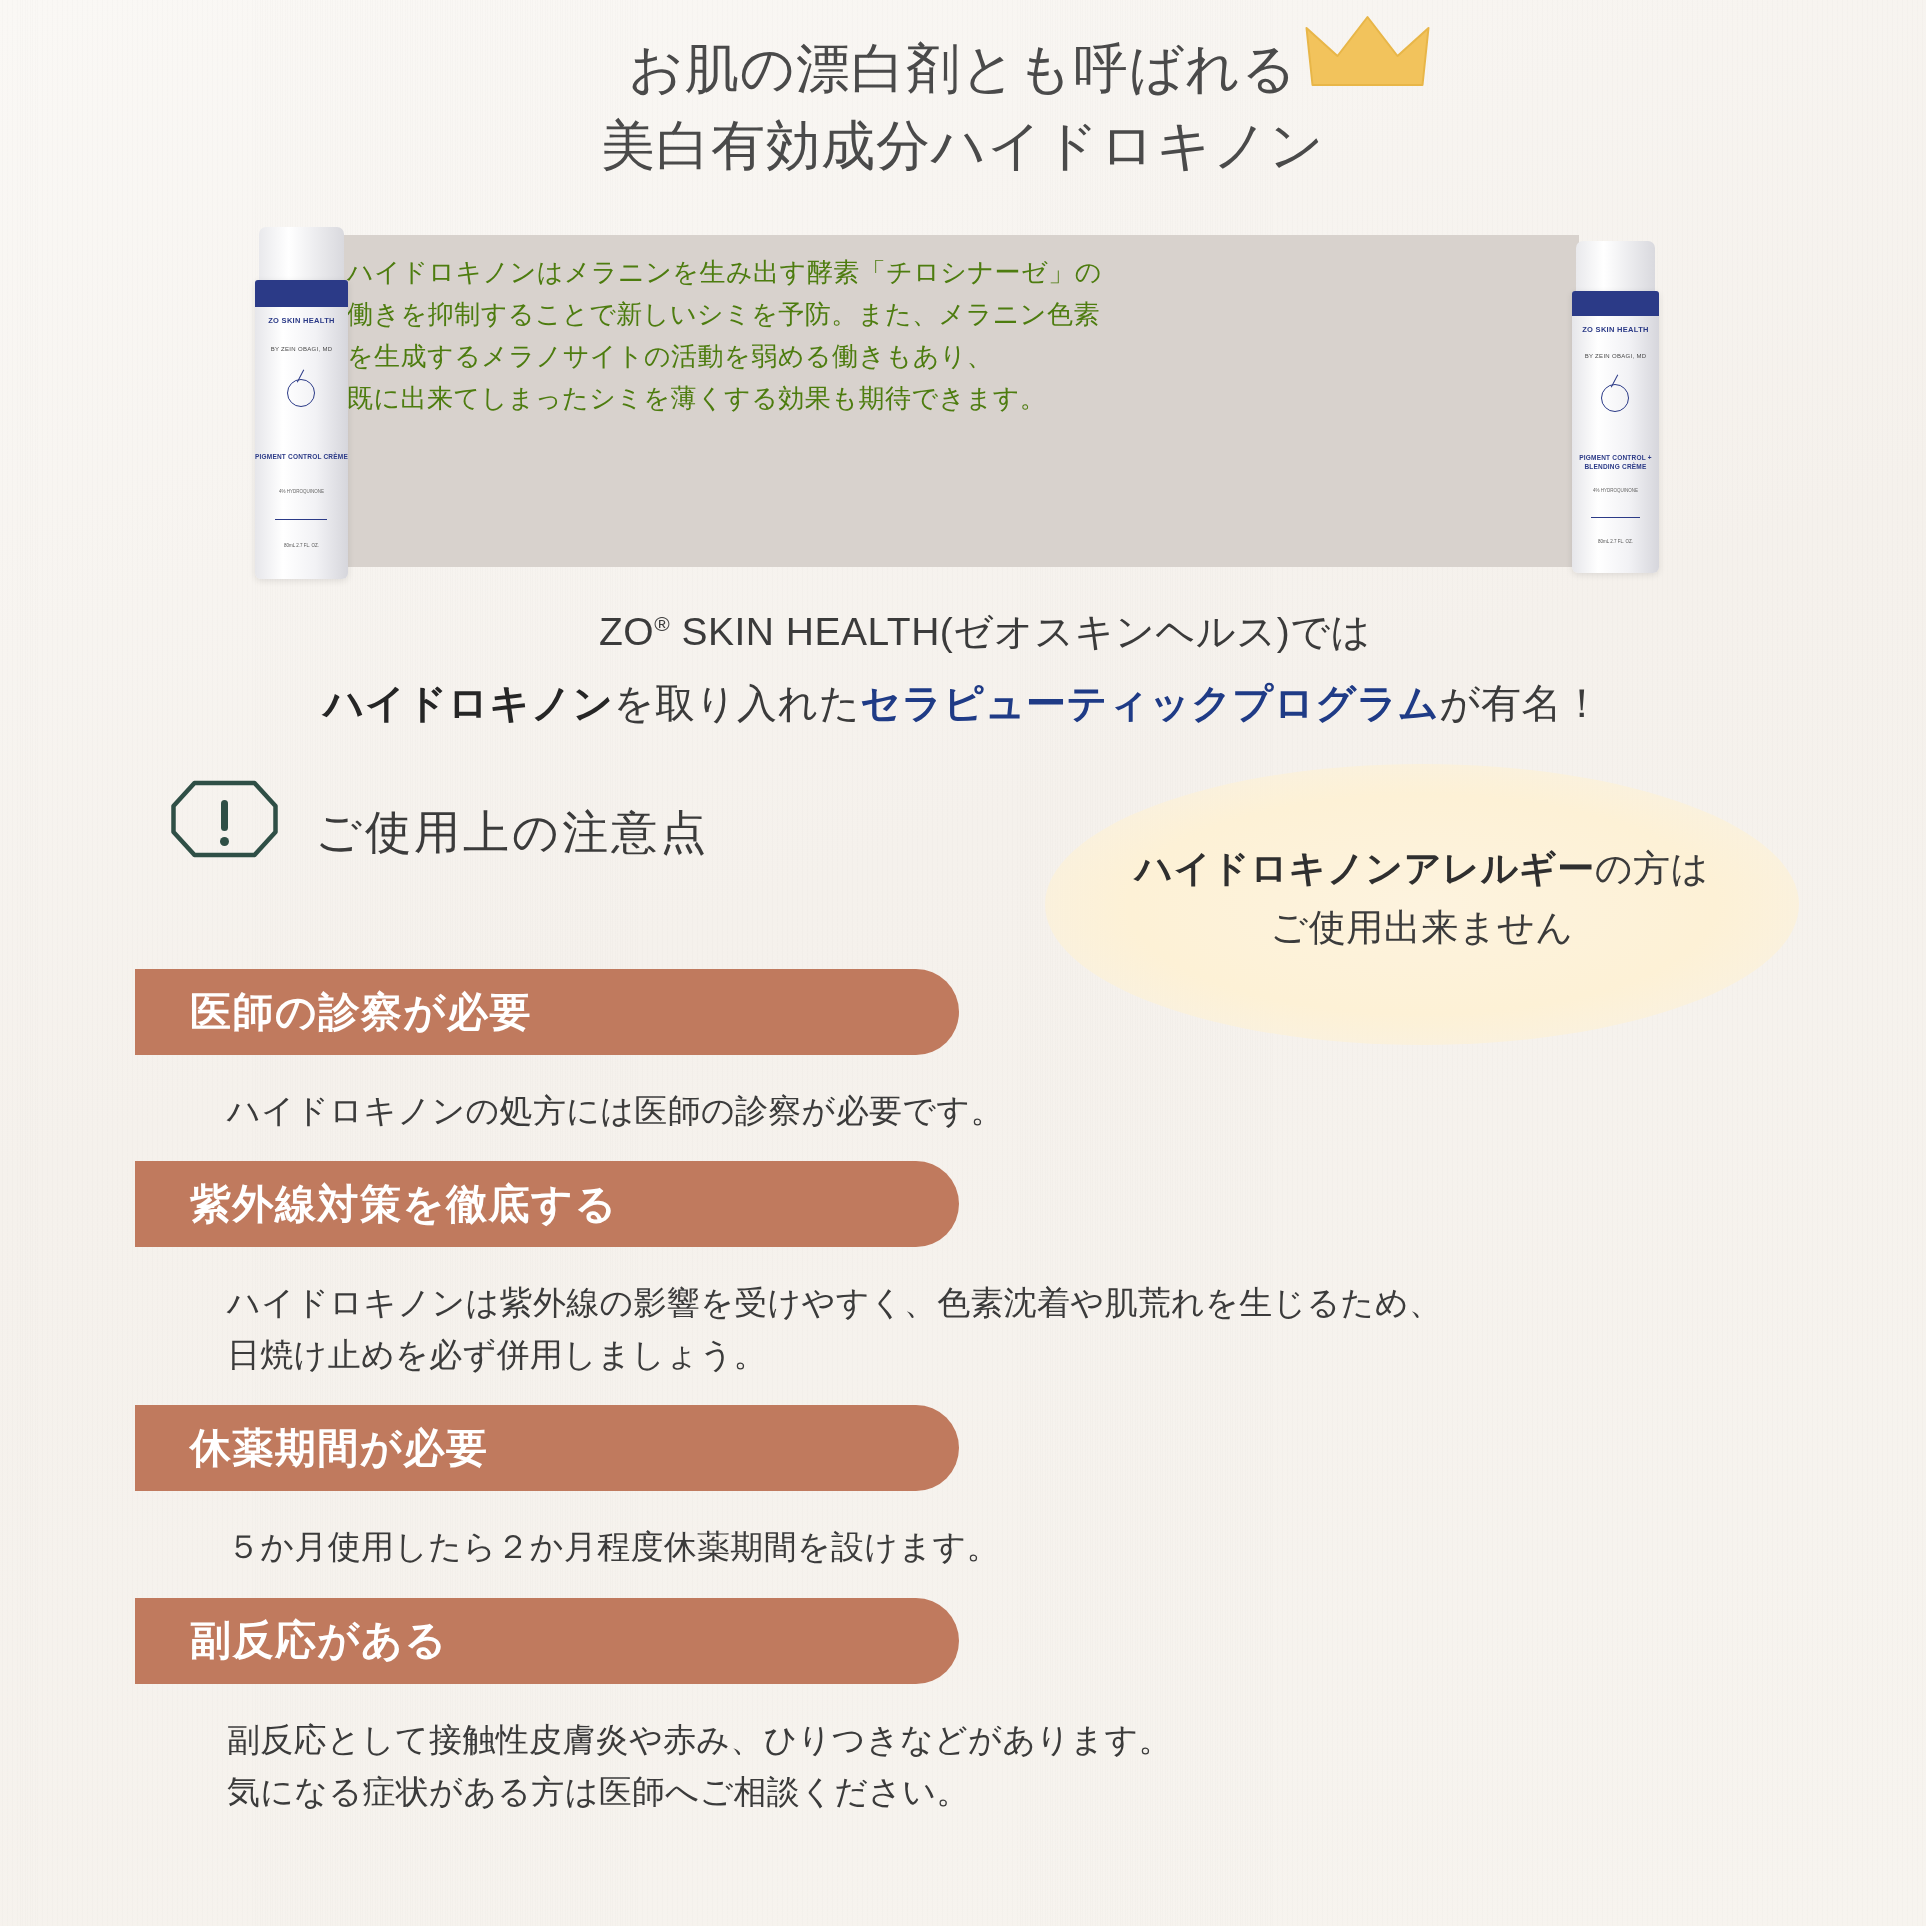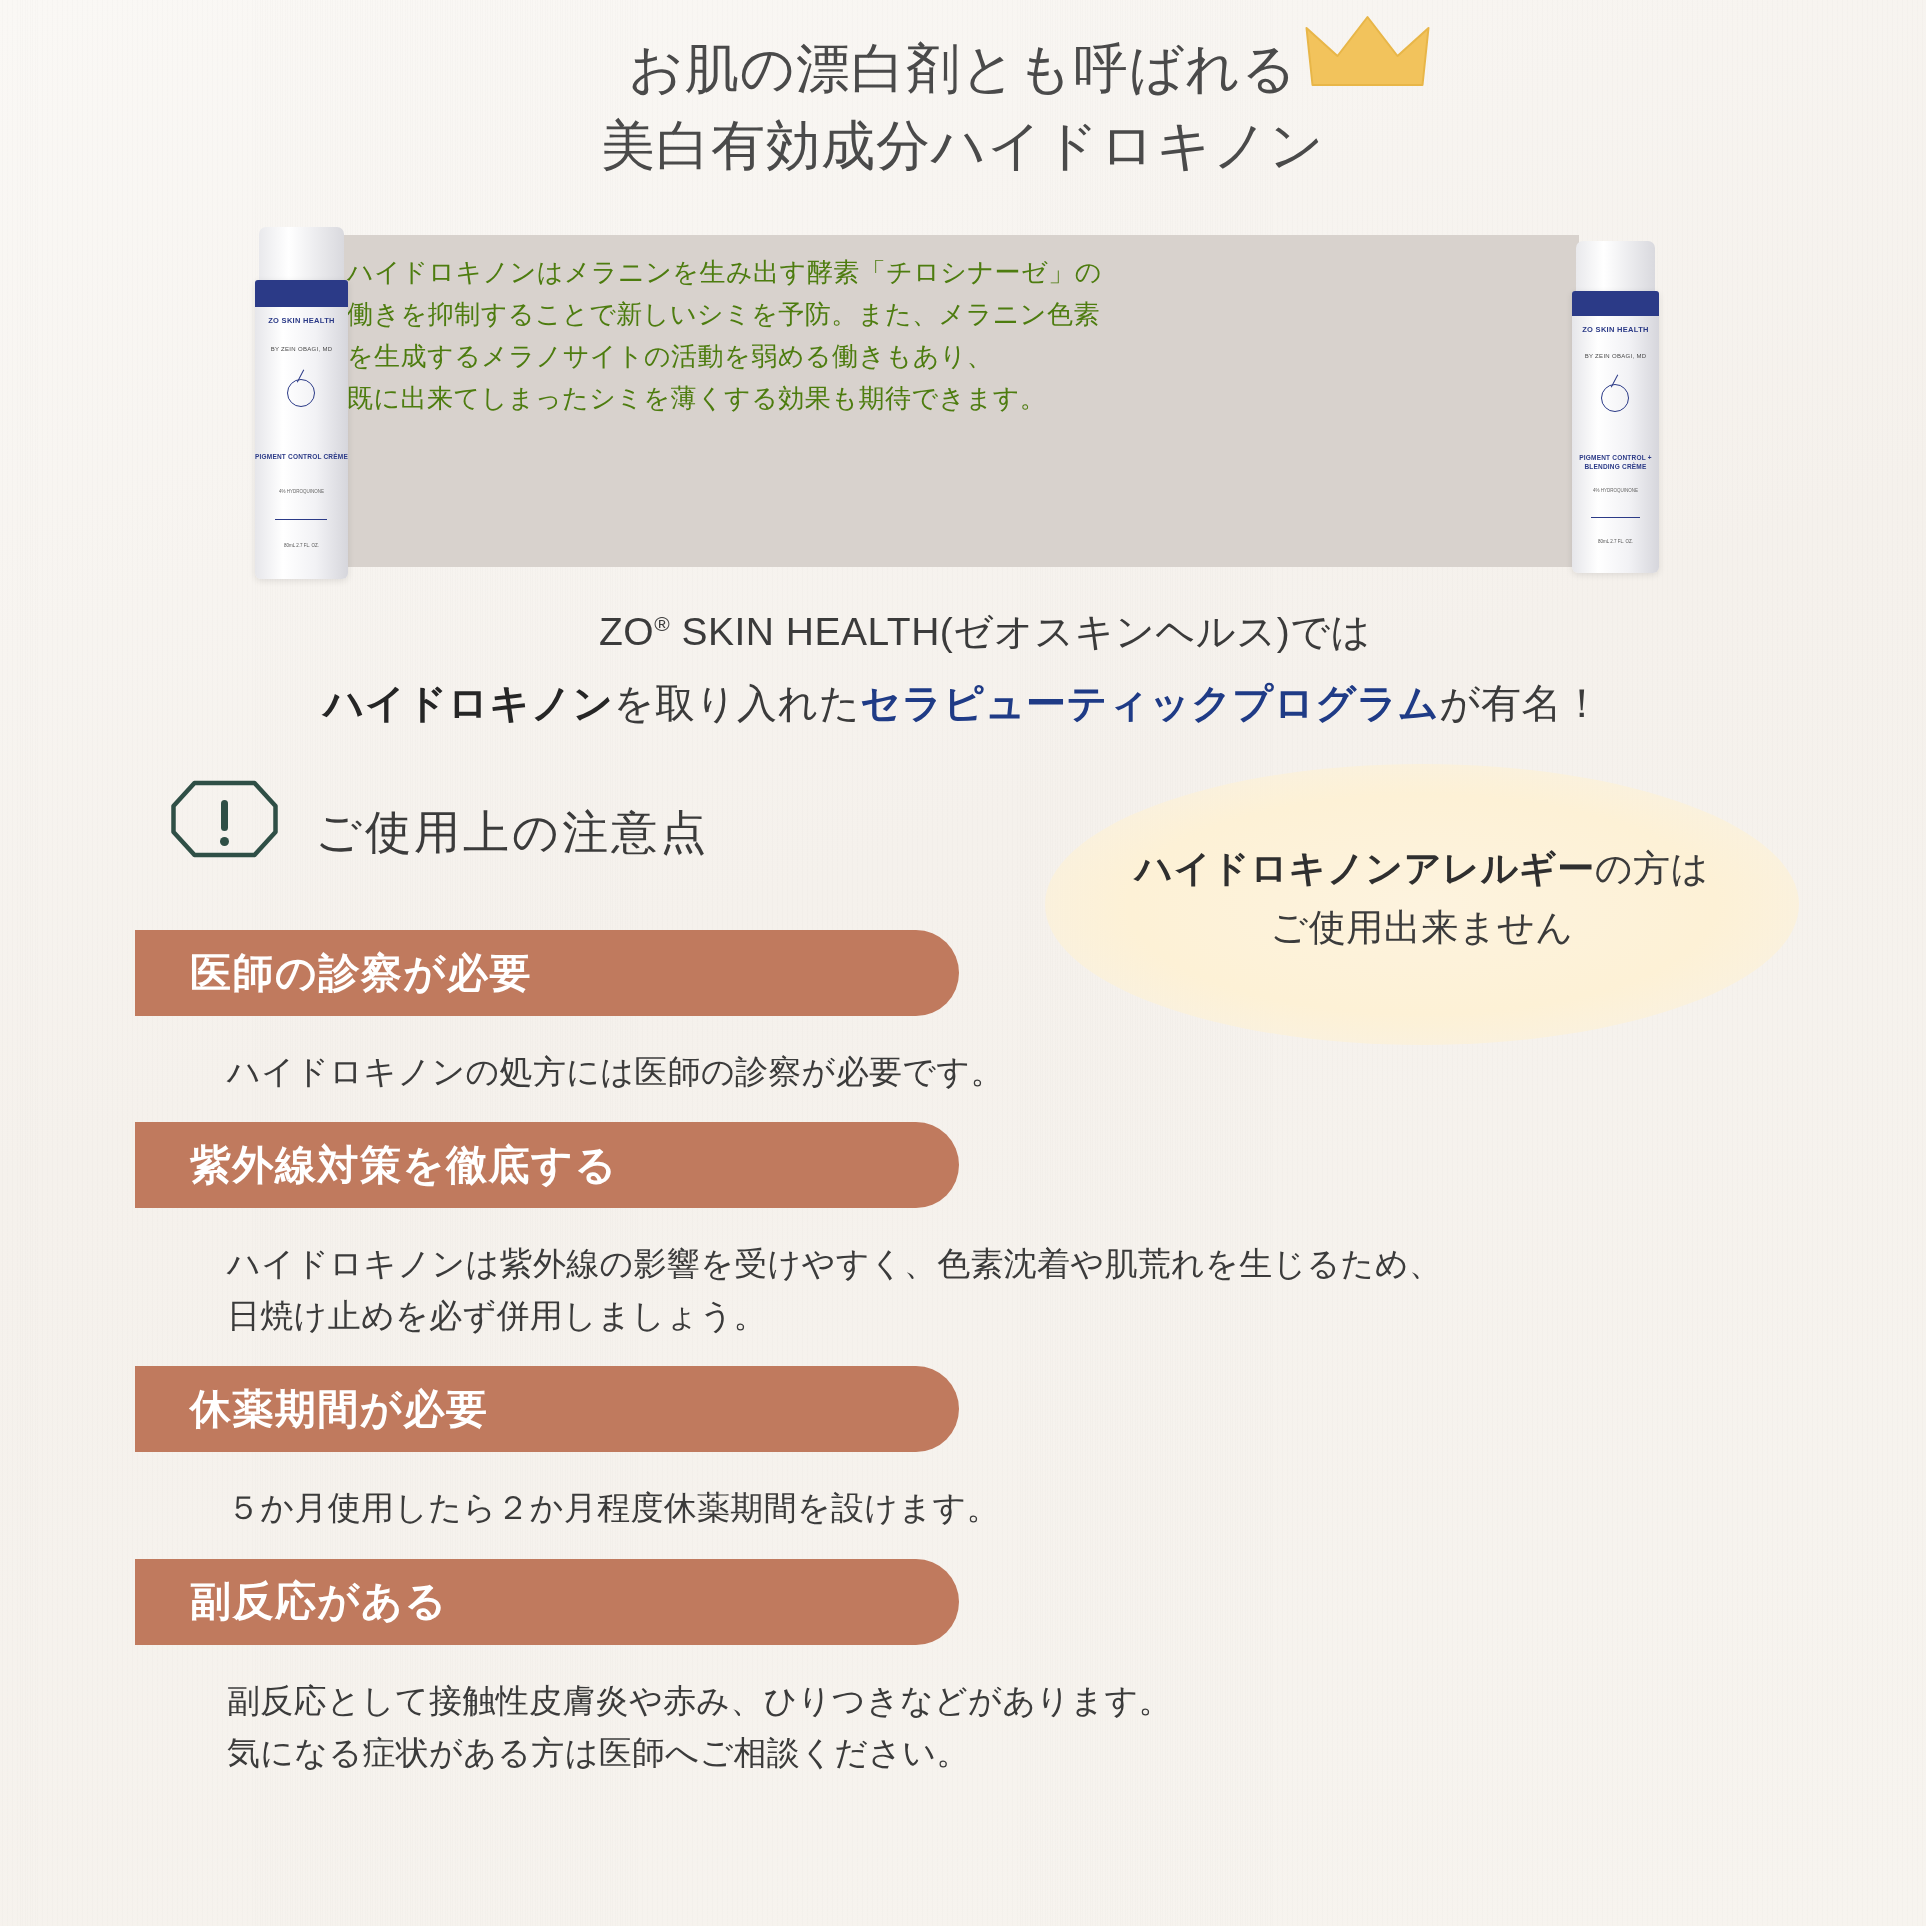--- a/index.html
+++ b/index.html
@@ -269,21 +269,21 @@
     width: 100%;
     text-align: center;
     font-size: 37px;
     line-height: 1.6;
     color: #3b3b3b;
     letter-spacing: 0.5px;
   }
   .allergy-text .em { font-weight: 700; color: #2f2f2f; }
 
   
-  .notes { position: absolute; top: 930px; left: 0; width: 100%; }
+  .notes { position: absolute; top: 969px; left: 0; width: 100%; }
   .note { position: relative; margin-bottom: 24px; }
   .note-pill {
     margin-left: 135px;
     width: 824px;
     height: 86px;
     background: #c07a5e;
     border-radius: 0 45px 45px 0;
     display: flex;
     align-items: center;
   }

